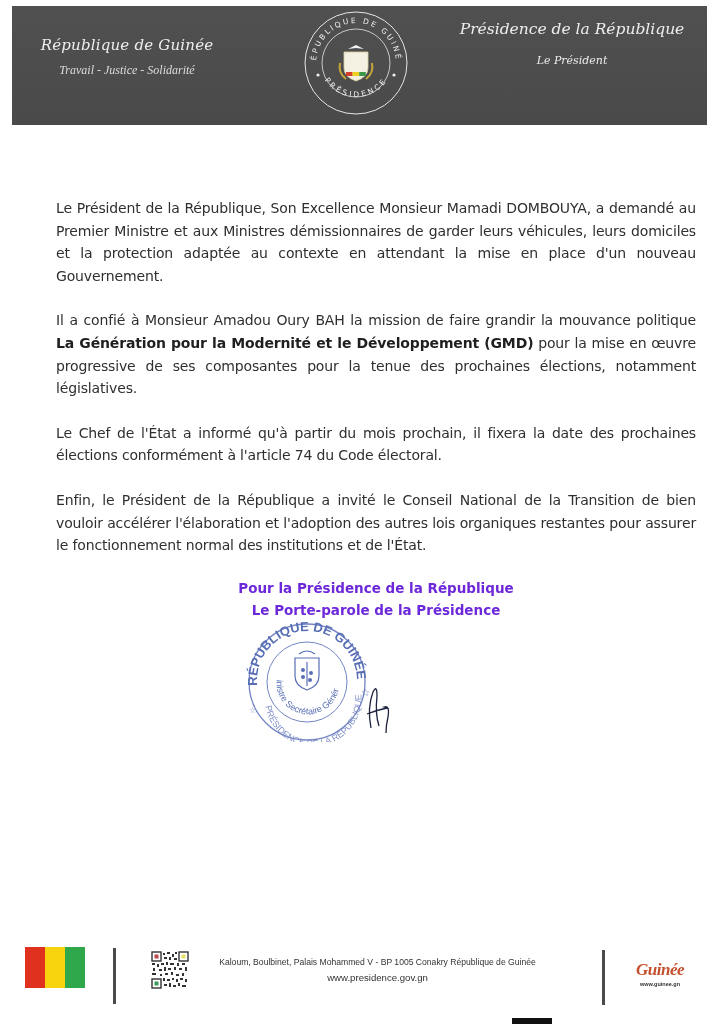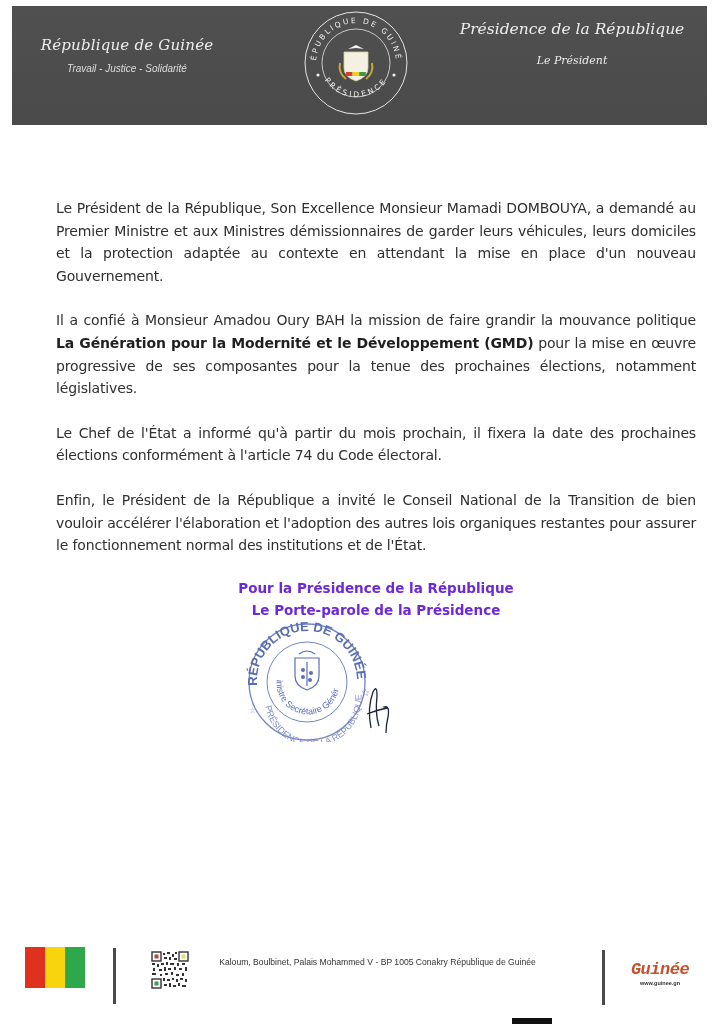--- a/index.html
+++ b/index.html
@@ -12,21 +12,21 @@
     background-image: linear-gradient(180deg, #505050 0%, #4a4a4a 100%);
   }
   .hdr-left {
     position: absolute; left: 0; top: 30px; width: 230px; text-align: center;
     color: #eeeeee;
   }
   .hdr-left .t1 {
     font-family: "DejaVu Serif", serif; font-style: italic; font-size: 15px; letter-spacing: 0.2px;
   }
   .hdr-left .t2 {
-    font-family: Liberation Sans, sans-serif; font-style: italic; font-size: 10px; margin-top: 9px; color: #dddddd;
+    font-family: Liberation Serif, serif; font-style: italic; font-size: 12px; margin-top: 9px; color: #dddddd;
   }
   .hdr-right {
     position: absolute; left: 425px; top: 14px; width: 270px; text-align: center; color: #eeeeee;
   }
   .hdr-right .t1 {
     font-family: "DejaVu Serif", serif; font-style: italic; font-size: 15.5px;
   }
   .hdr-right .t2 {
     font-family: "DejaVu Serif", serif; font-style: italic; font-size: 11px; margin-top: 16px;
   }
@@ -53,21 +53,21 @@
   .footer-flag { position: absolute; left: 25px; top: 947px; width: 60px; height: 41px; display: flex; }
   .footer-flag span { flex: 1; }
   .divider { position: absolute; width: 3px; background: #4a4a4a; }
   .qr { position: absolute; left: 151px; top: 951px; width: 38px; height: 38px; }
   .address {
     position: absolute; left: 185px; top: 955px; width: 385px; text-align: center;
     font-family: "Liberation Sans", sans-serif; font-size: 8.6px; line-height: 15px; color: #333;
   }
   .guinee-logo { position: absolute; left: 622px; top: 950px; width: 76px; height: 44px; text-align: center; }
   .guinee-logo .word {
-    font-family: Liberation Mono, monospace; font-style: italic; font-weight: bold; font-size: 17px; color: #c4502e;
+    font-family: Liberation Serif, serif; font-style: italic; font-weight: bold; font-size: 17px; color: #c4502e;
     display: block; margin-top: 10px; letter-spacing: -0.5px;
   }
   .guinee-logo .url { font-family: "Liberation Sans", sans-serif; font-size: 5.5px; color: #333; font-weight: bold; display:block; margin-top: 1px; }
   .bottom-bar { position: absolute; left: 512px; top: 1018px; width: 40px; height: 6px; background: #111; }
 </style>
 </head>
 <body>
 
 <div class="header">
   <div class="hdr-left">
@@ -204,20 +204,21 @@
     <rect x="13" y="33" width="3" height="2"></rect>
       <rect x="18" y="32" width="2" height="4"></rect>
       <rect x="22" y="34" width="3" height="2"></rect>
       <rect x="27" y="32" width="2" height="3"></rect>
       <rect x="31" y="34" width="4" height="2"></rect>
   </g>
 </svg>
 
 <div class="address">
   <div>Kaloum, Boulbinet, Palais Mohammed V - BP 1005 Conakry République de Guinée</div>
+  <div style="font-size:9.6px;">www.presidence.gov.gn</div>
 </div>
 
 <div class="divider" style="left:602px; top:950px; height:55px;"></div>
 
 <div class="guinee-logo">
   <span class="word">Guinée</span>
   <span class="url">www.guinee.gn</span>
 </div>
 
 <div class="bottom-bar"></div>

